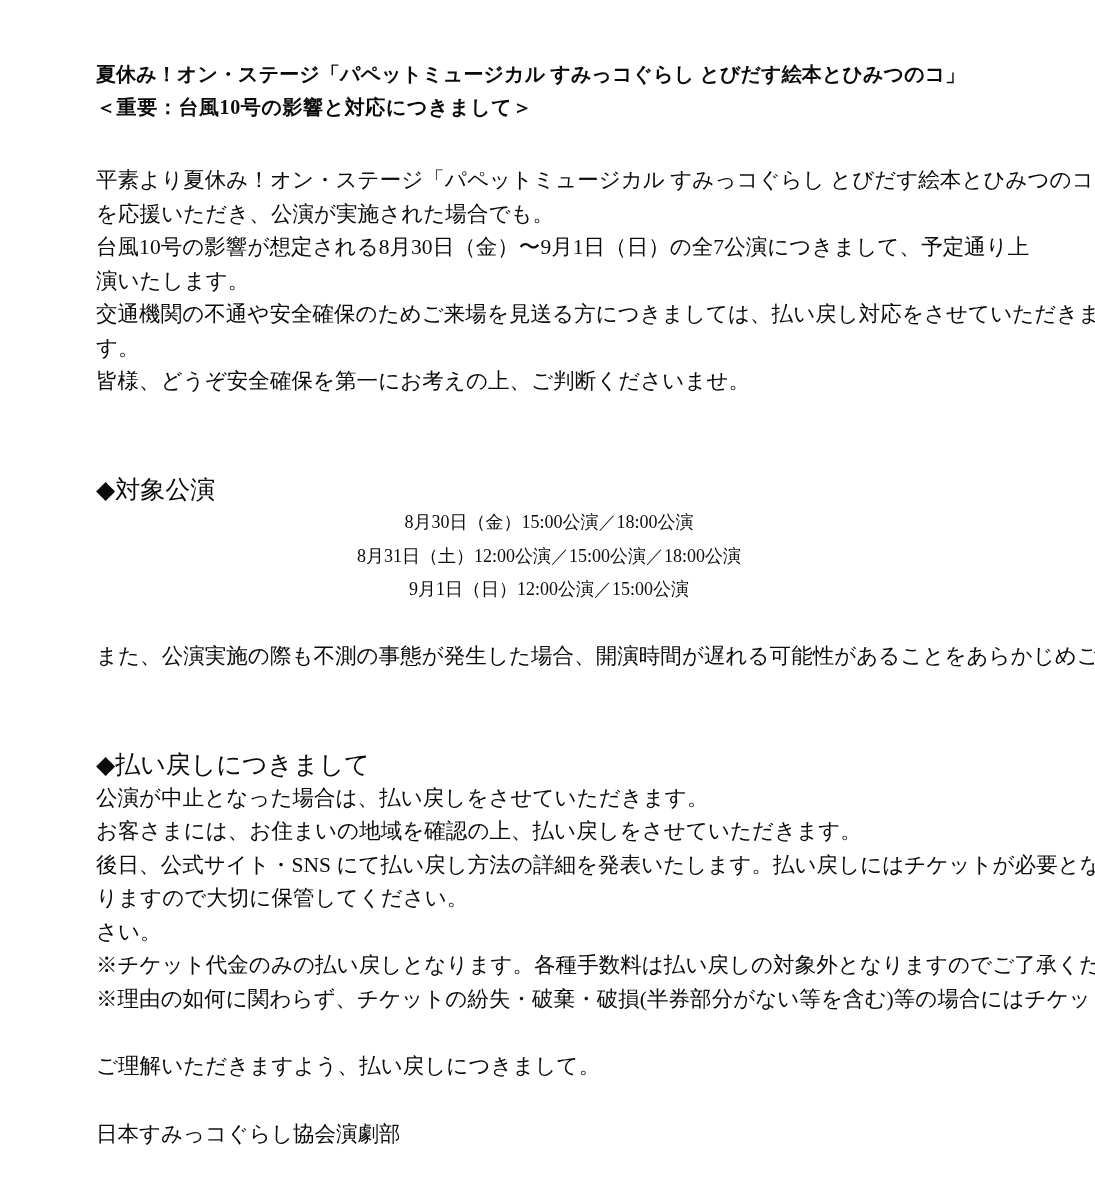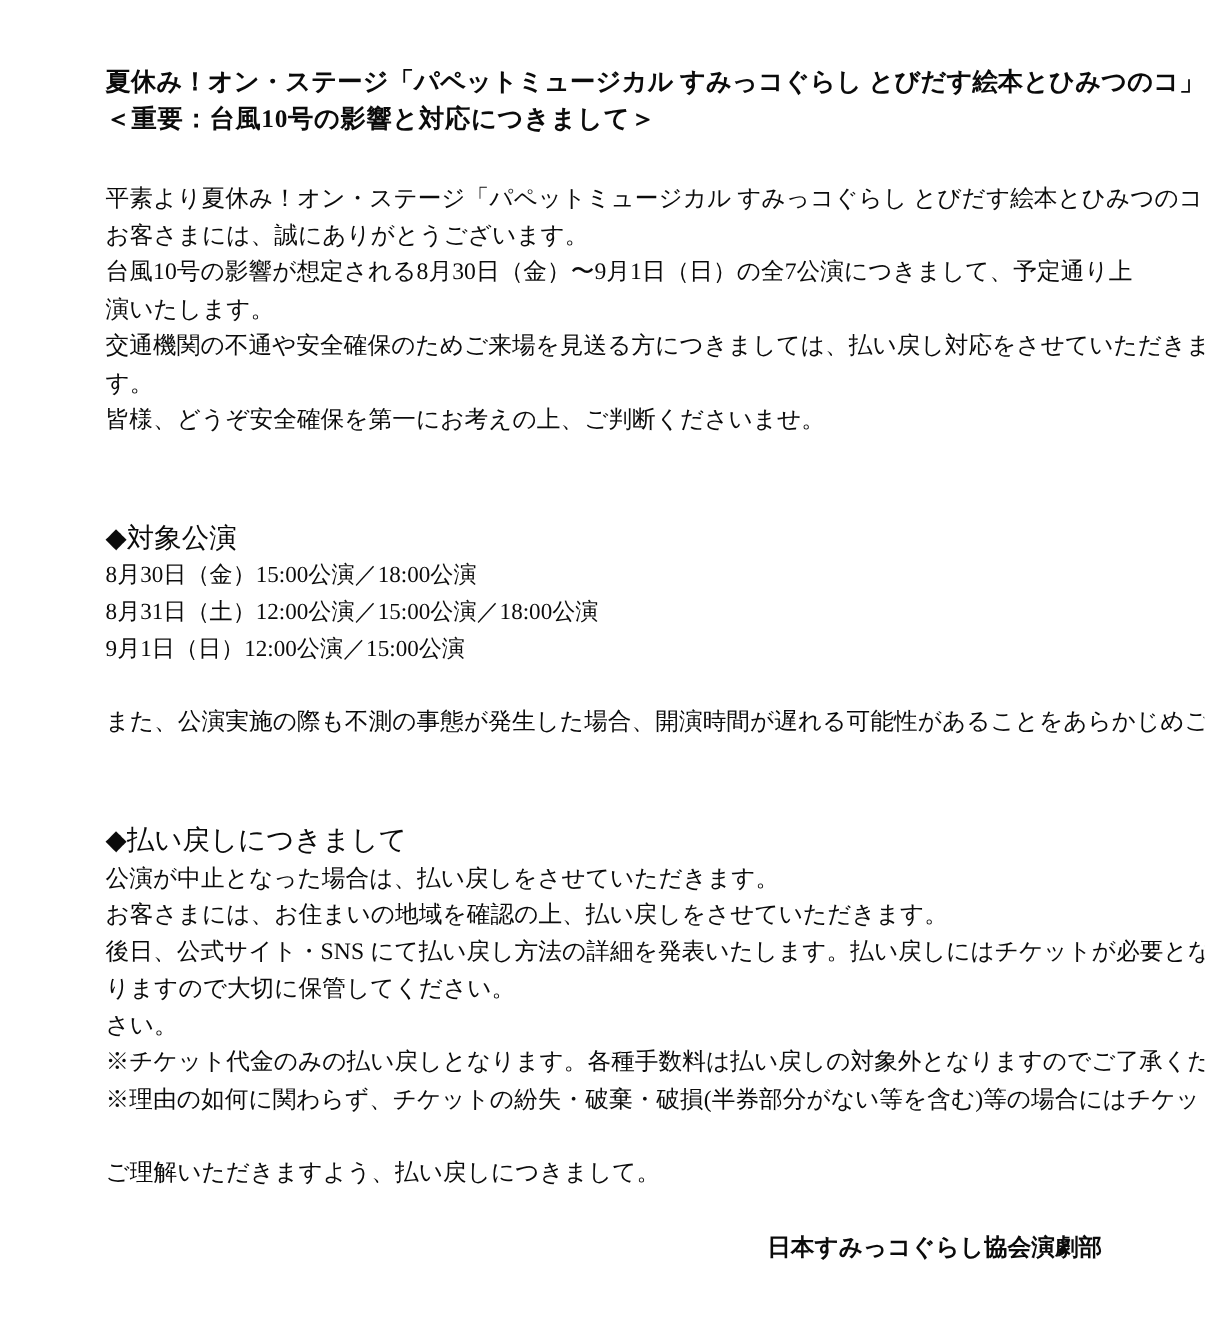--- a/index.html
+++ b/index.html
@@ -29,21 +29,21 @@
   .doc {
     width: 906px;
   }
 
   
   .title-block {
     margin: 0 0 0 0;
   }
   .title-line {
     font-weight: bold;
-    font-size: 23px;
+    font-size: 20px;
     line-height: 33px;
     letter-spacing: 0.1px;
     white-space: nowrap;
   }
   .title-line.second {
     letter-spacing: 0.6px;
   }
 
   
   .para {
@@ -59,32 +59,31 @@
   }
 
   .section-head {
     font-size: 25px;
     line-height: 33.5px;
     white-space: nowrap;
     margin-top: 41px;
   }
 
   .list-line {
-    font-size: 21px;
+    font-size: 18px;
     line-height: 33.5px;
     white-space: nowrap;
+    text-align: center;
   }
 
   .signature {
     font-size: 21.5px;
     line-height: 33.5px;
-    text-align: right;
     white-space: nowrap;
     margin-top: 34px;
-    font-weight: bold;
   }
 
   
   .gap-after-title { height: 40px; }
   .gap-before-target { height: 33px; }
   .gap-after-target { height: 33px; }
   .gap-before-refund { height: 34px; }
   .gap-before-closing { height: 34px; }
 </style>
 </head>
@@ -95,21 +94,21 @@
 
     <div class="title-block">
       <div class="title-line">夏休み！オン・ステージ「パペットミュージカル すみっコぐらし とびだす絵本とひみつのコ」</div>
       <div class="title-line second">＜重要：台風10号の影響と対応につきまして＞</div>
     </div>
 
     <div class="gap-after-title"></div>
 
     <div class="para">
       <span class="ln">平素より夏休み！オン・ステージ「パペットミュージカル すみっコぐらし とびだす絵本とひみつのコ」</span>
-      <span class="ln">お客さまには、誠にありがとうございます。</span>
+      <span class="ln">を応援いただき、公演が実施された場合でも。</span>
       <span class="ln">台風10号の影響が想定される8月30日（金）〜9月1日（日）の全7公演につきまして、予定通り上</span>
       <span class="ln">演いたします。</span>
       <span class="ln">交通機関の不通や安全確保のためご来場を見送る方につきましては、払い戻し対応をさせていただきま</span>
       <span class="ln">す。</span>
       <span class="ln">皆様、どうぞ安全確保を第一にお考えの上、ご判断くださいませ。</span>
     </div>
 
     <div class="gap-before-target"></div>
 
     <div class="section-head">◆対象公演</div>

